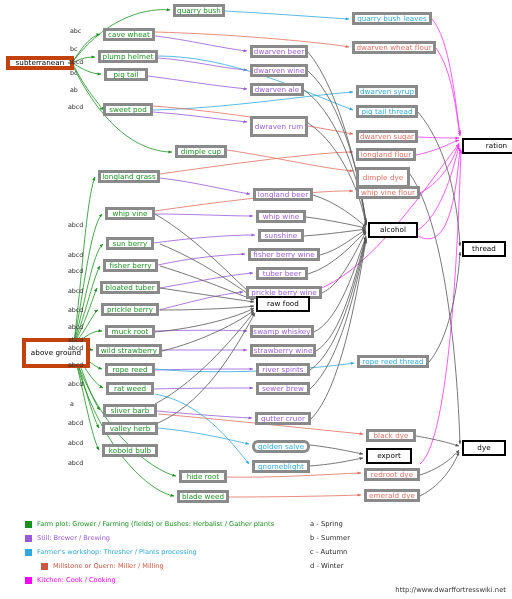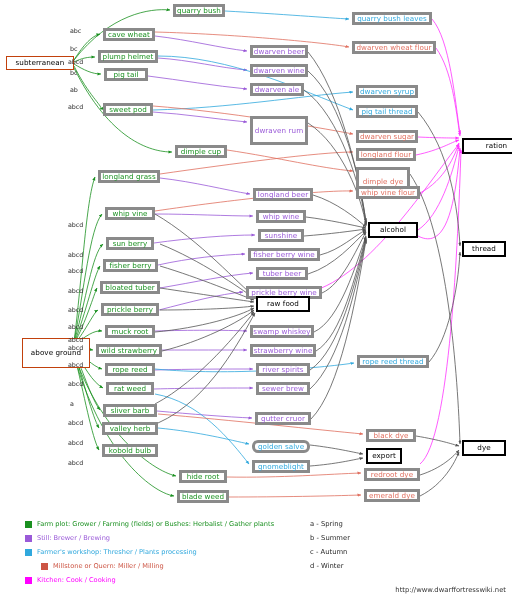--- a/index.html
+++ b/index.html
@@ -32,21 +32,21 @@
     justify-content: center;
     white-space: nowrap;
     padding: 0 3px;
     letter-spacing: 0.05px;
   }
   .node.green  { color: #1a9020; border-color: #8a8a8a; }
   .node.purple { color: #9a5ad8; border-color: #8a8a8a; }
   .node.cyan   { color: #30a8dd; border-color: #8a8a8a; }
   .node.red    { color: #e07060; border-color: #8a8a8a; }
   .node.black  { color: #000000; border: 2px solid #000000; font-weight: normal; }
-  .node.plain  { color: #000000; border: 1px solid #c2410c; }
+  .node.plain  { color: #000000; border: 4px solid #c2410c; }
 
   .seasonlabel {
     position: absolute;
     font-size: 6.4px;
     color: #333333;
     line-height: 1;
     white-space: nowrap;
     letter-spacing: -0.1px;
   }
 
@@ -264,24 +264,24 @@
     <div class="node green" style="left: 102px; top: 444px; width: 56px; height: 13px;">kobold bulb</div>
     <div class="node green" style="left: 179px; top: 470px; width: 48px; height: 13px;">hide root</div>
     <div class="node green" style="left: 177px; top: 490px; width: 52px; height: 13px;">blade weed</div>
     <div class="node cyan" style="left: 352px; top: 12px; width: 80px; height: 13px;">quarry bush leaves</div>
     <div class="node red" style="left: 352px; top: 41px; width: 84px; height: 13px;">dwarven wheat flour</div>
     <div class="node purple" style="left: 250px; top: 45px; width: 58px; height: 13px;">dwarven beer</div>
     <div class="node purple" style="left: 250px; top: 64px; width: 58px; height: 13px;">dwarven wine</div>
     <div class="node purple" style="left: 250px; top: 83px; width: 54px; height: 13px;">dwarven ale</div>
     <div class="node cyan" style="left: 356px; top: 85px; width: 62px; height: 13px;">dwarven syrup</div>
     <div class="node cyan" style="left: 356px; top: 105px; width: 62px; height: 13px;">pig tail thread</div>
-    <div class="node purple" style="left: 250px; top: 116px; width: 58px; height: 29px;">dwraven rum</div>
+    <div class="node purple" style="left: 250px; top: 116px; width: 58px; height: 21px;">dwraven rum</div>
     <div class="node red" style="left: 356px; top: 130px; width: 62px; height: 13px;">dwarven sugar</div>
     <div class="node red" style="left: 356px; top: 148px; width: 60px; height: 13px;">longland flour</div>
-    <div class="node red" style="left: 356px; top: 167px; width: 54px; height: 29px;">dimple dye</div>
+    <div class="node red" style="left: 356px; top: 167px; width: 54px; height: 21px;">dimple dye</div>
     <div class="node red" style="left: 356px; top: 186px; width: 64px; height: 13px;">whip vine flour</div>
     <div class="node purple" style="left: 253px; top: 188px; width: 60px; height: 13px;">longland beer</div>
     <div class="node purple" style="left: 256px; top: 210px; width: 50px; height: 13px;">whip wine</div>
     <div class="node purple" style="left: 258px; top: 229px; width: 46px; height: 13px;">sunshine</div>
     <div class="node purple" style="left: 248px; top: 248px; width: 72px; height: 13px;">fisher berry wine</div>
     <div class="node purple" style="left: 256px; top: 267px; width: 52px; height: 13px;">tuber beer</div>
     <div class="node purple" style="left: 246px; top: 286px; width: 76px; height: 13px;">prickle berry wine</div>
     <div class="node purple" style="left: 250px; top: 325px; width: 64px; height: 13px;">swamp whiskey</div>
     <div class="node purple" style="left: 250px; top: 344px; width: 66px; height: 13px;">strawberry wine</div>
     <div class="node purple" style="left: 256px; top: 363px; width: 54px; height: 13px;">river spirits</div>
@@ -291,21 +291,21 @@
     <div class="node cyan" style="left: 252px; top: 440px; width: 58px; height: 13px; border-radius: 6px;">golden salve</div>
     <div class="node cyan" style="left: 252px; top: 460px; width: 58px; height: 13px;">gnomeblight</div>
     <div class="node red" style="left: 366px; top: 429px; width: 50px; height: 13px;">black dye</div>
     <div class="node red" style="left: 364px; top: 468px; width: 56px; height: 13px;">redroot dye</div>
     <div class="node red" style="left: 364px; top: 489px; width: 56px; height: 13px;">emerald dye</div>
     <div class="node black" style="left: 462px; top: 138px; width: 52px; height: 16px; padding-left: 20px;">ration</div>
     <div class="node black" style="left: 462px; top: 241px; width: 44px; height: 16px;">thread</div>
     <div class="node black" style="left: 462px; top: 440px; width: 44px; height: 16px;">dye</div>
     <div class="node black" style="left: 368px; top: 222px; width: 50px; height: 16px;">alcohol</div>
     <div class="node black" style="left: 256px; top: 296px; width: 54px; height: 16px;">raw food</div>
-    <div class="node black" style="left: 366px; top: 448px; width: 36px; height: 16px;">export</div>
+    <div class="node black" style="left: 366px; top: 448px; width: 46px; height: 16px;">export</div>
     <div class="seasonlabel" style="left: 70px; top: 28px;">abc</div>
     <div class="seasonlabel" style="left: 70px; top: 46px;">bc</div>
     <div class="seasonlabel" style="left: 68px; top: 59px;">abcd</div>
     <div class="seasonlabel" style="left: 70px; top: 70px;">bc</div>
     <div class="seasonlabel" style="left: 70px; top: 87px;">ab</div>
     <div class="seasonlabel" style="left: 68px; top: 104px;">abcd</div>
     <div class="seasonlabel" style="left: 68px; top: 222px;">abcd</div>
     <div class="seasonlabel" style="left: 68px; top: 252px;">abcd</div>
     <div class="seasonlabel" style="left: 68px; top: 268px;">abcd</div>
     <div class="seasonlabel" style="left: 68px; top: 288px;">abcd</div>

